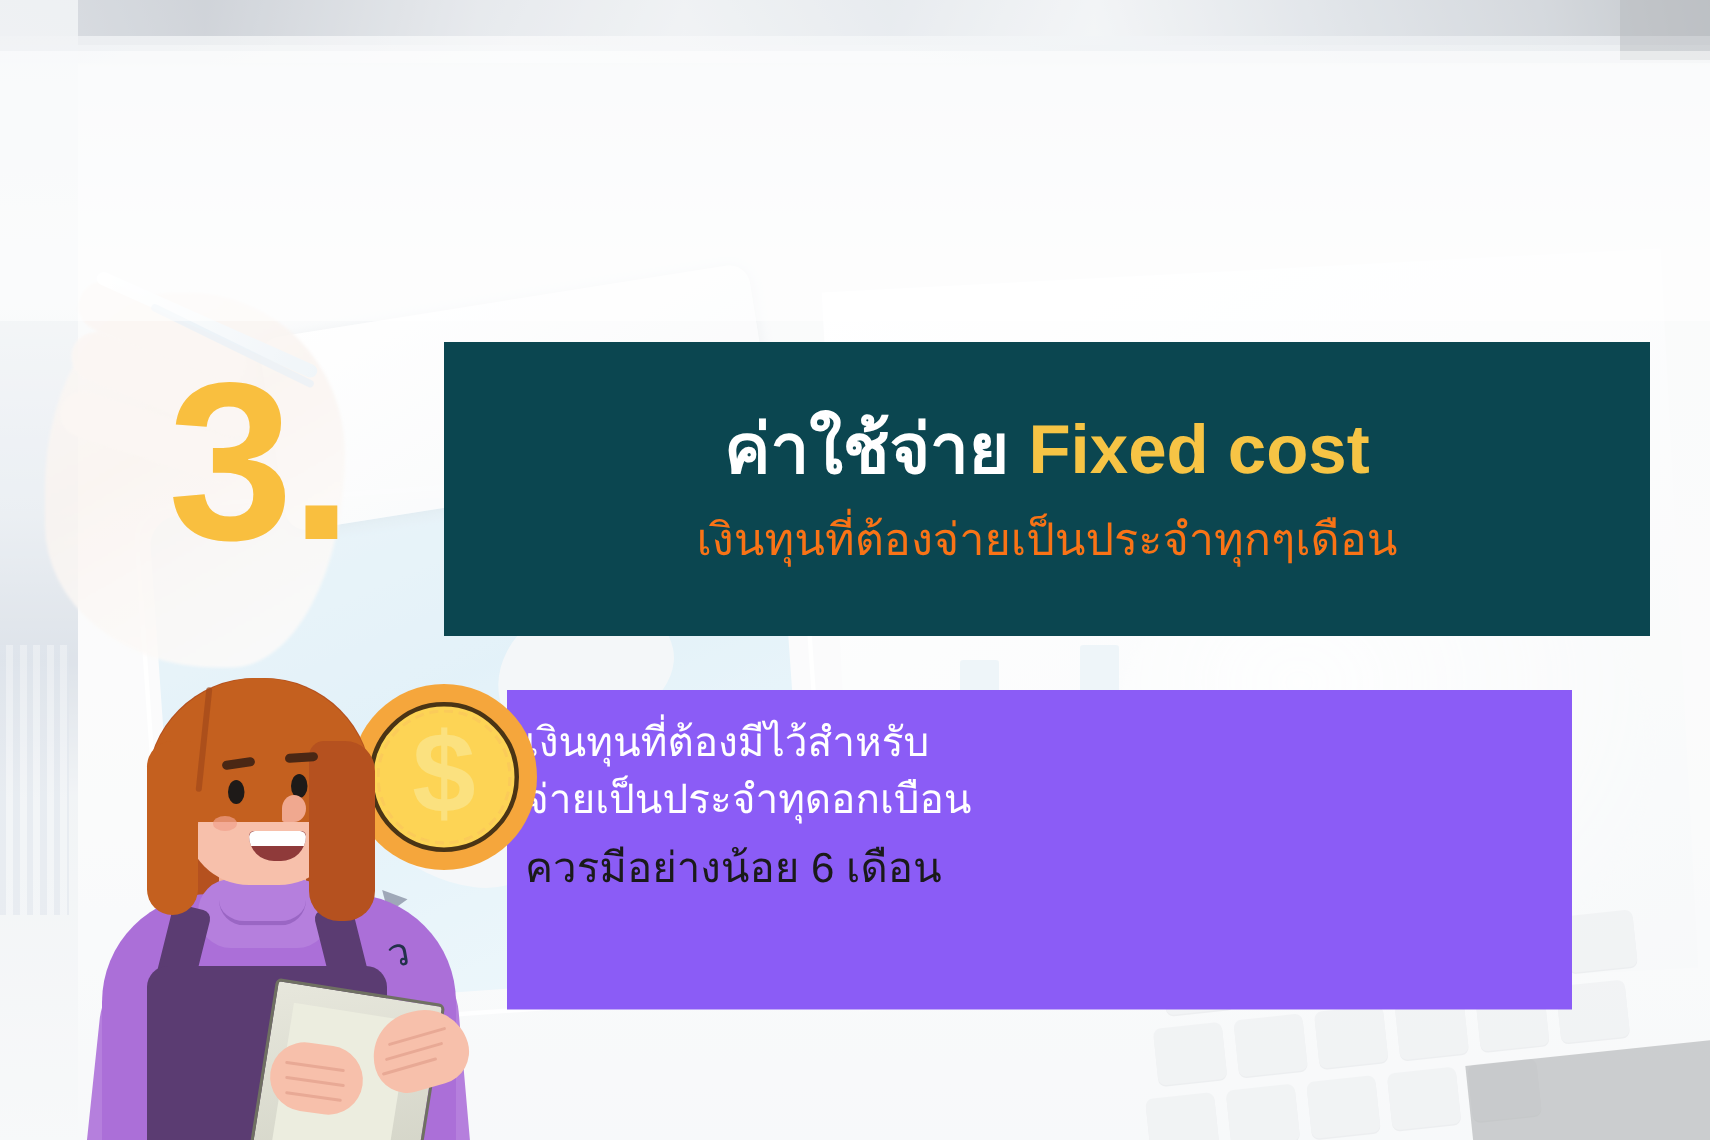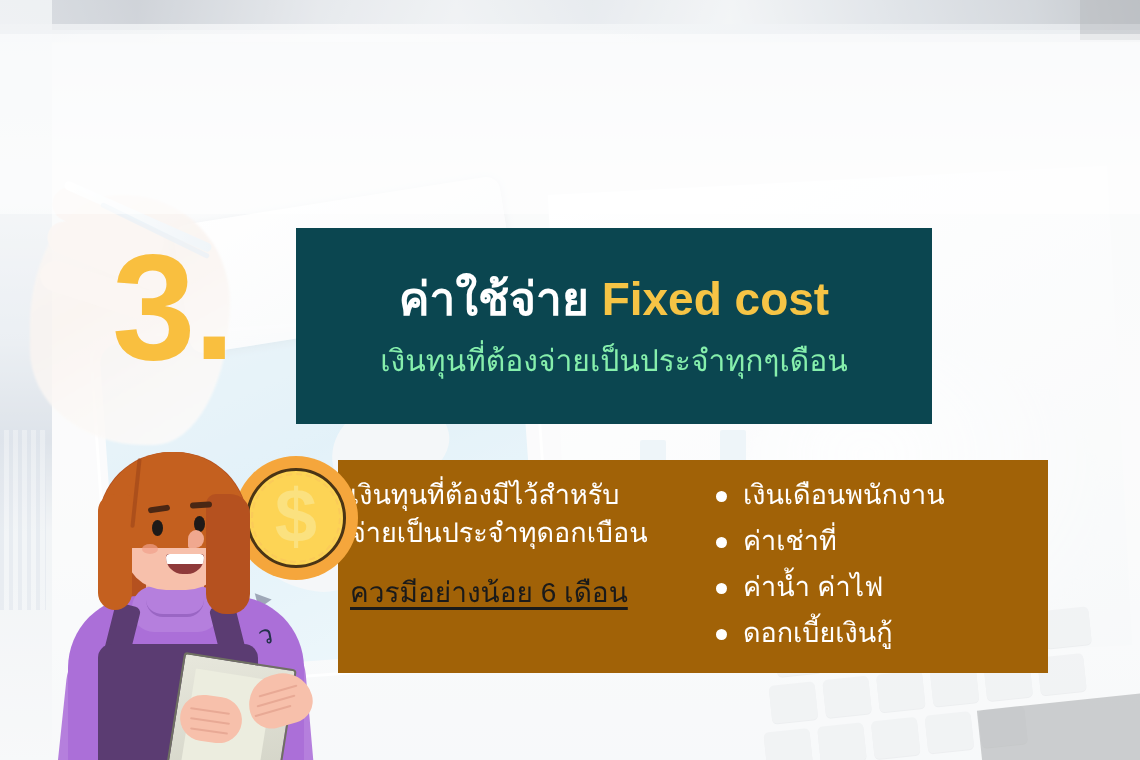--- a/index.html
+++ b/index.html
@@ -77,36 +77,36 @@
     position:absolute;left:30px;top:50px;width:1016px;height:152px;
     background:#0b4650;display:flex;align-items:center;justify-content:center;
   }
   .header-title{
     font-size:66px;font-weight:bold;line-height:1;letter-spacing:-1px;
     color:#ffffff;white-space:nowrap;
   }
   .header-title .hl{color:#f6c445;}
 
   .panel-sub{
-    position:absolute;left:296px;top:228px;width:636px;height:196px;
+    position:absolute;left:296px;top:228px;width:804px;height:196px;
     background:#0b4650;
     display:flex;flex-direction:column;align-items:center;justify-content:center;
   }
   .sub-title{font-size:46px;font-weight:bold;color:#ffffff;line-height:1.15;white-space:nowrap;}
   .sub-title .hl{color:#f6c445;}
-  .sub-desc{font-size:30px;color:#86efac;margin-top:18px;line-height:1.2;white-space:nowrap;}
+  .sub-desc{font-size:30px;color:#f97316;margin-top:18px;line-height:1.2;white-space:nowrap;}
 
   .panel-yellow{
     position:absolute;left:338px;top:460px;width:710px;height:213px;
-    background:#a16207;display:flex;
+    background:#8b5cf6;display:flex;
   }
   .yellow-left{width:352px;padding:16px 10px 10px 12px;box-sizing:border-box;}
   .yl-line{font-size:27px;color:#ffffff;line-height:1.42;white-space:nowrap;}
   .yl-strong{font-size:28px;color:#1a1a1a;line-height:1.45;white-space:nowrap;
-    text-decoration:underline;text-underline-offset:5px;text-decoration-thickness:3px;margin-top:20px;}
+    text-underline-offset:5px;text-decoration-thickness:3px;margin-top:6px;}
   .yellow-right{flex:1;padding:18px 0 0 26px;box-sizing:border-box;}
   .bullet-row{display:flex;align-items:flex-start;margin-bottom:11px;}
   .bullet-dot{width:11px;height:11px;border-radius:50%;background:#ffffff;margin:13px 16px 0 0;flex:0 0 auto;}
   .bullet-text{font-size:27px;color:#ffffff;line-height:1.3;white-space:nowrap;}
 
   
   .big-number{
     position:absolute;left:112px;top:232px;
     font-size:150px;font-weight:bold;color:#f9bf3f;line-height:1;
     letter-spacing:-2px;
@@ -237,38 +237,20 @@
     <div class="sub-title"><span>ค่าใช้จ่าย</span><span>&nbsp;</span><span class="hl">Fixed cost</span></div>
     <div class="sub-desc">เงินทุนที่ต้องจ่ายเป็นประจำทุกๆเดือน</div>
   </div>
 
   <div class="panel-yellow">
     <div class="yellow-left">
       <div class="yl-line">เงินทุนที่ต้องมีไว้สำหรับ</div>
       <div class="yl-line">จ่ายเป็นประจำทุดอกเบือน</div>
       <div class="yl-strong">ควรมีอย่างน้อย 6 เดือน</div>
     </div>
-    <div class="yellow-right">
-      <div class="bullet-row">
-        <span class="bullet-dot"></span>
-        <span class="bullet-text">เงินเดือนพนักงาน</span>
-      </div>
-      <div class="bullet-row">
-        <span class="bullet-dot"></span>
-        <span class="bullet-text">ค่าเช่าที่</span>
-      </div>
-      <div class="bullet-row">
-        <span class="bullet-dot"></span>
-        <span class="bullet-text">ค่าน้ำ ค่าไฟ</span>
-      </div>
-      <div class="bullet-row">
-        <span class="bullet-dot"></span>
-        <span class="bullet-text">ดอกเบี้ยเงินกู้</span>
-      </div>
-    </div>
   </div>
 
   <div class="coin">
     <div class="coin-outer"></div>
     <div class="coin-inner"></div>
     <div class="coin-dash"></div>
     <div class="coin-glyph">$</div>
   </div>
 
   <div class="person">

